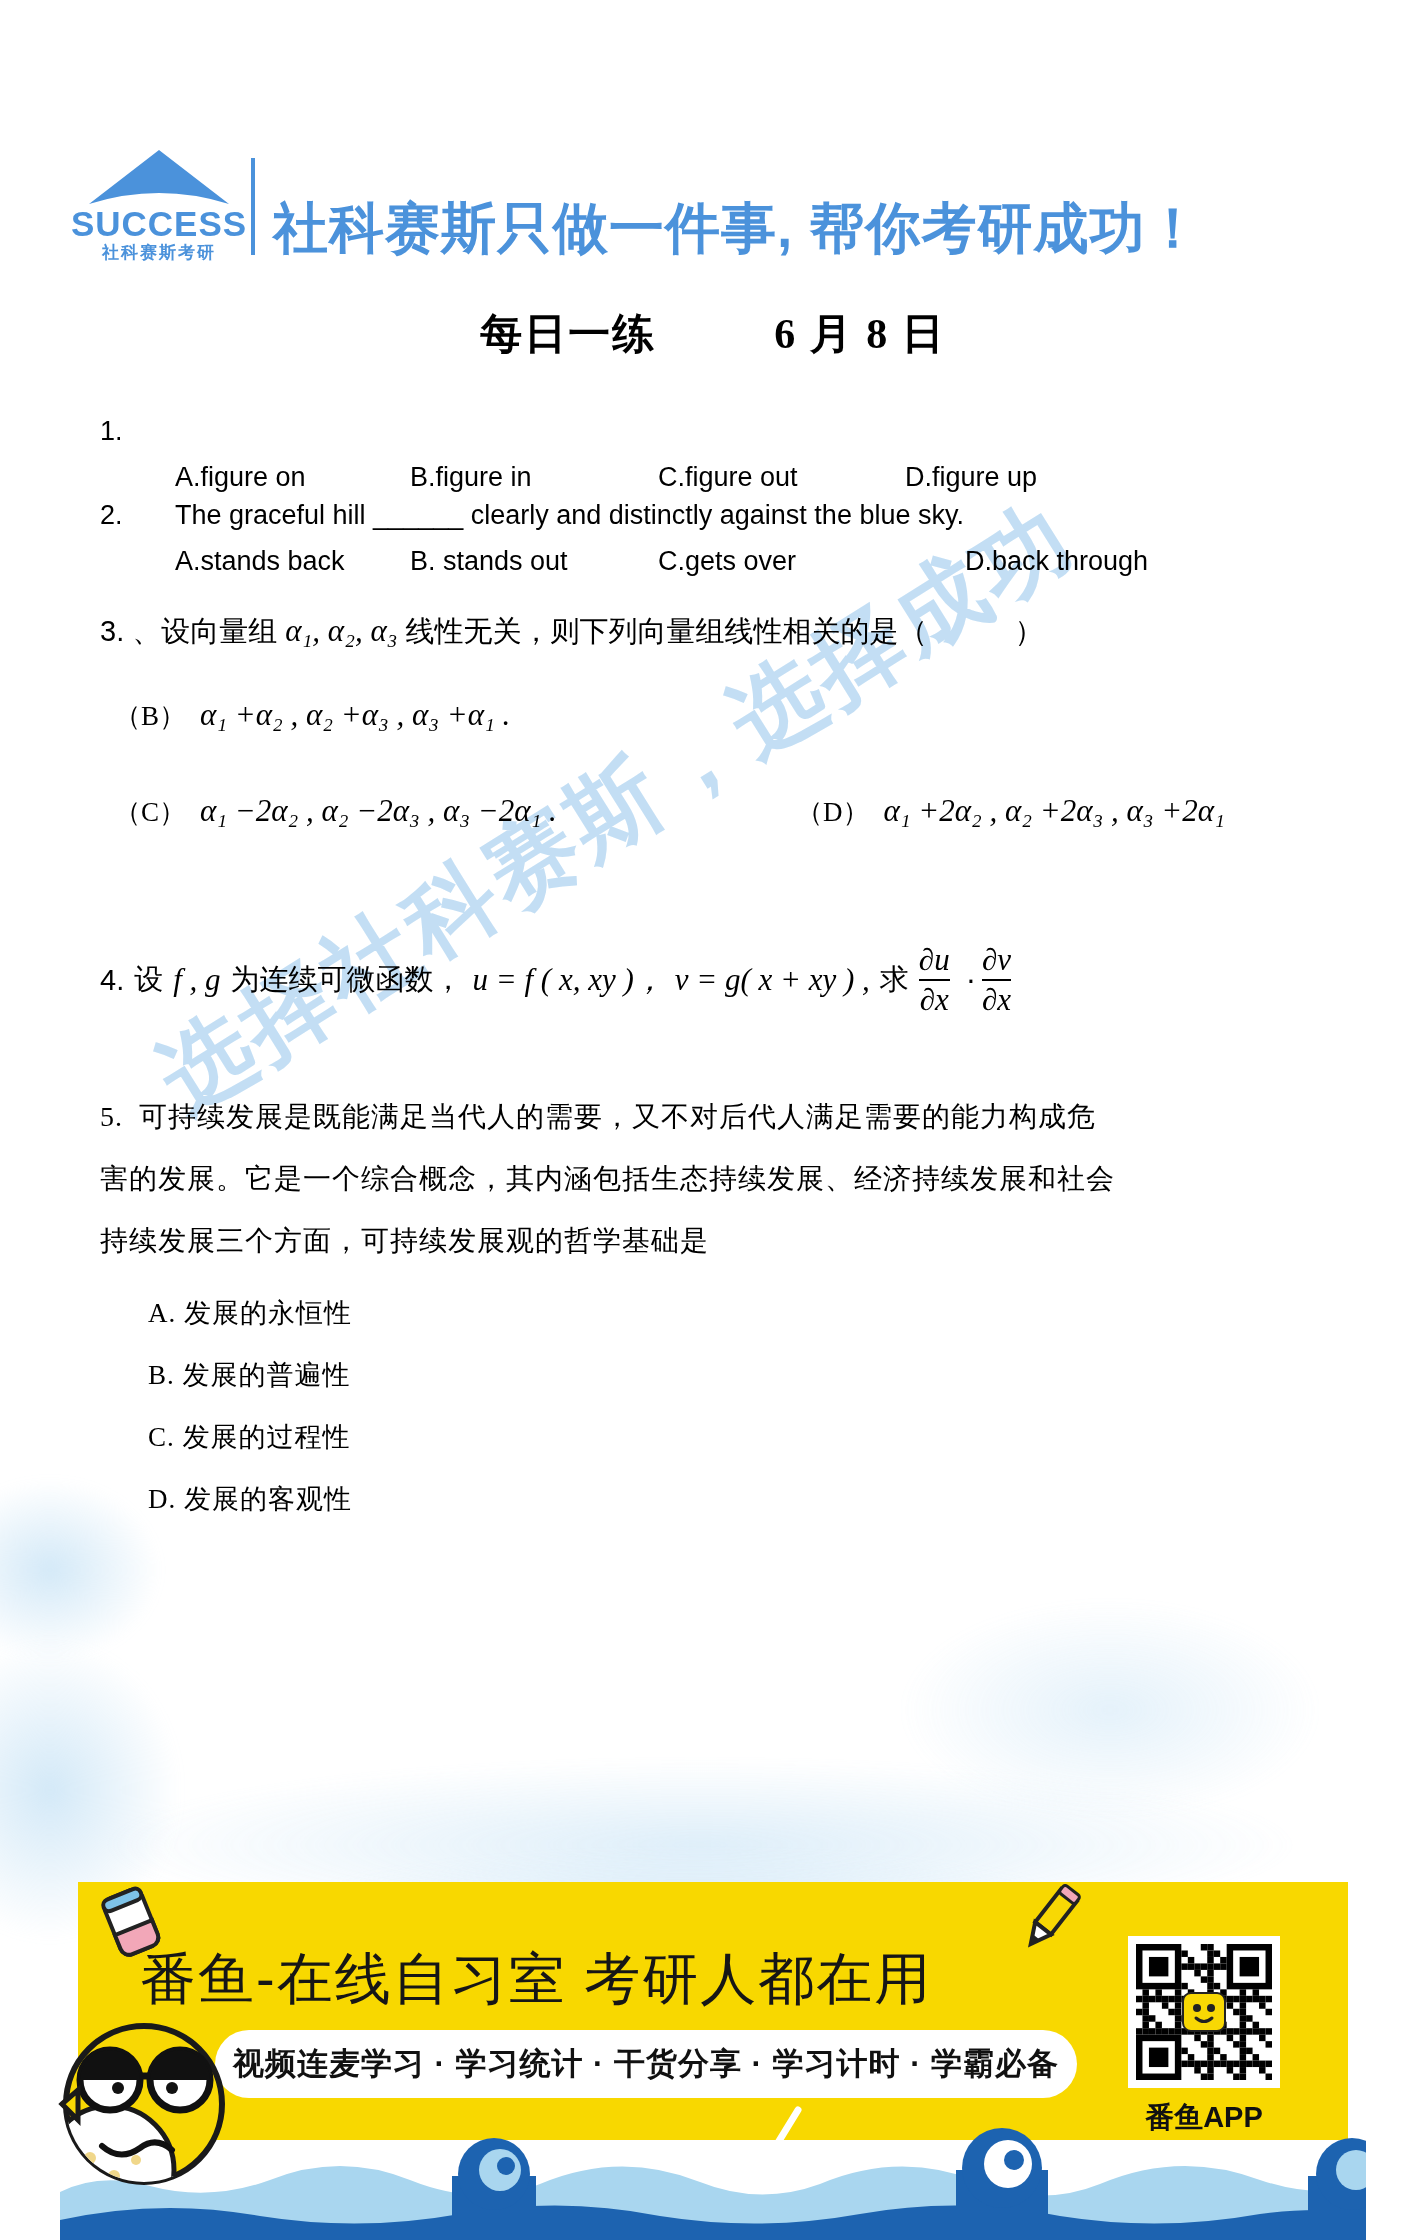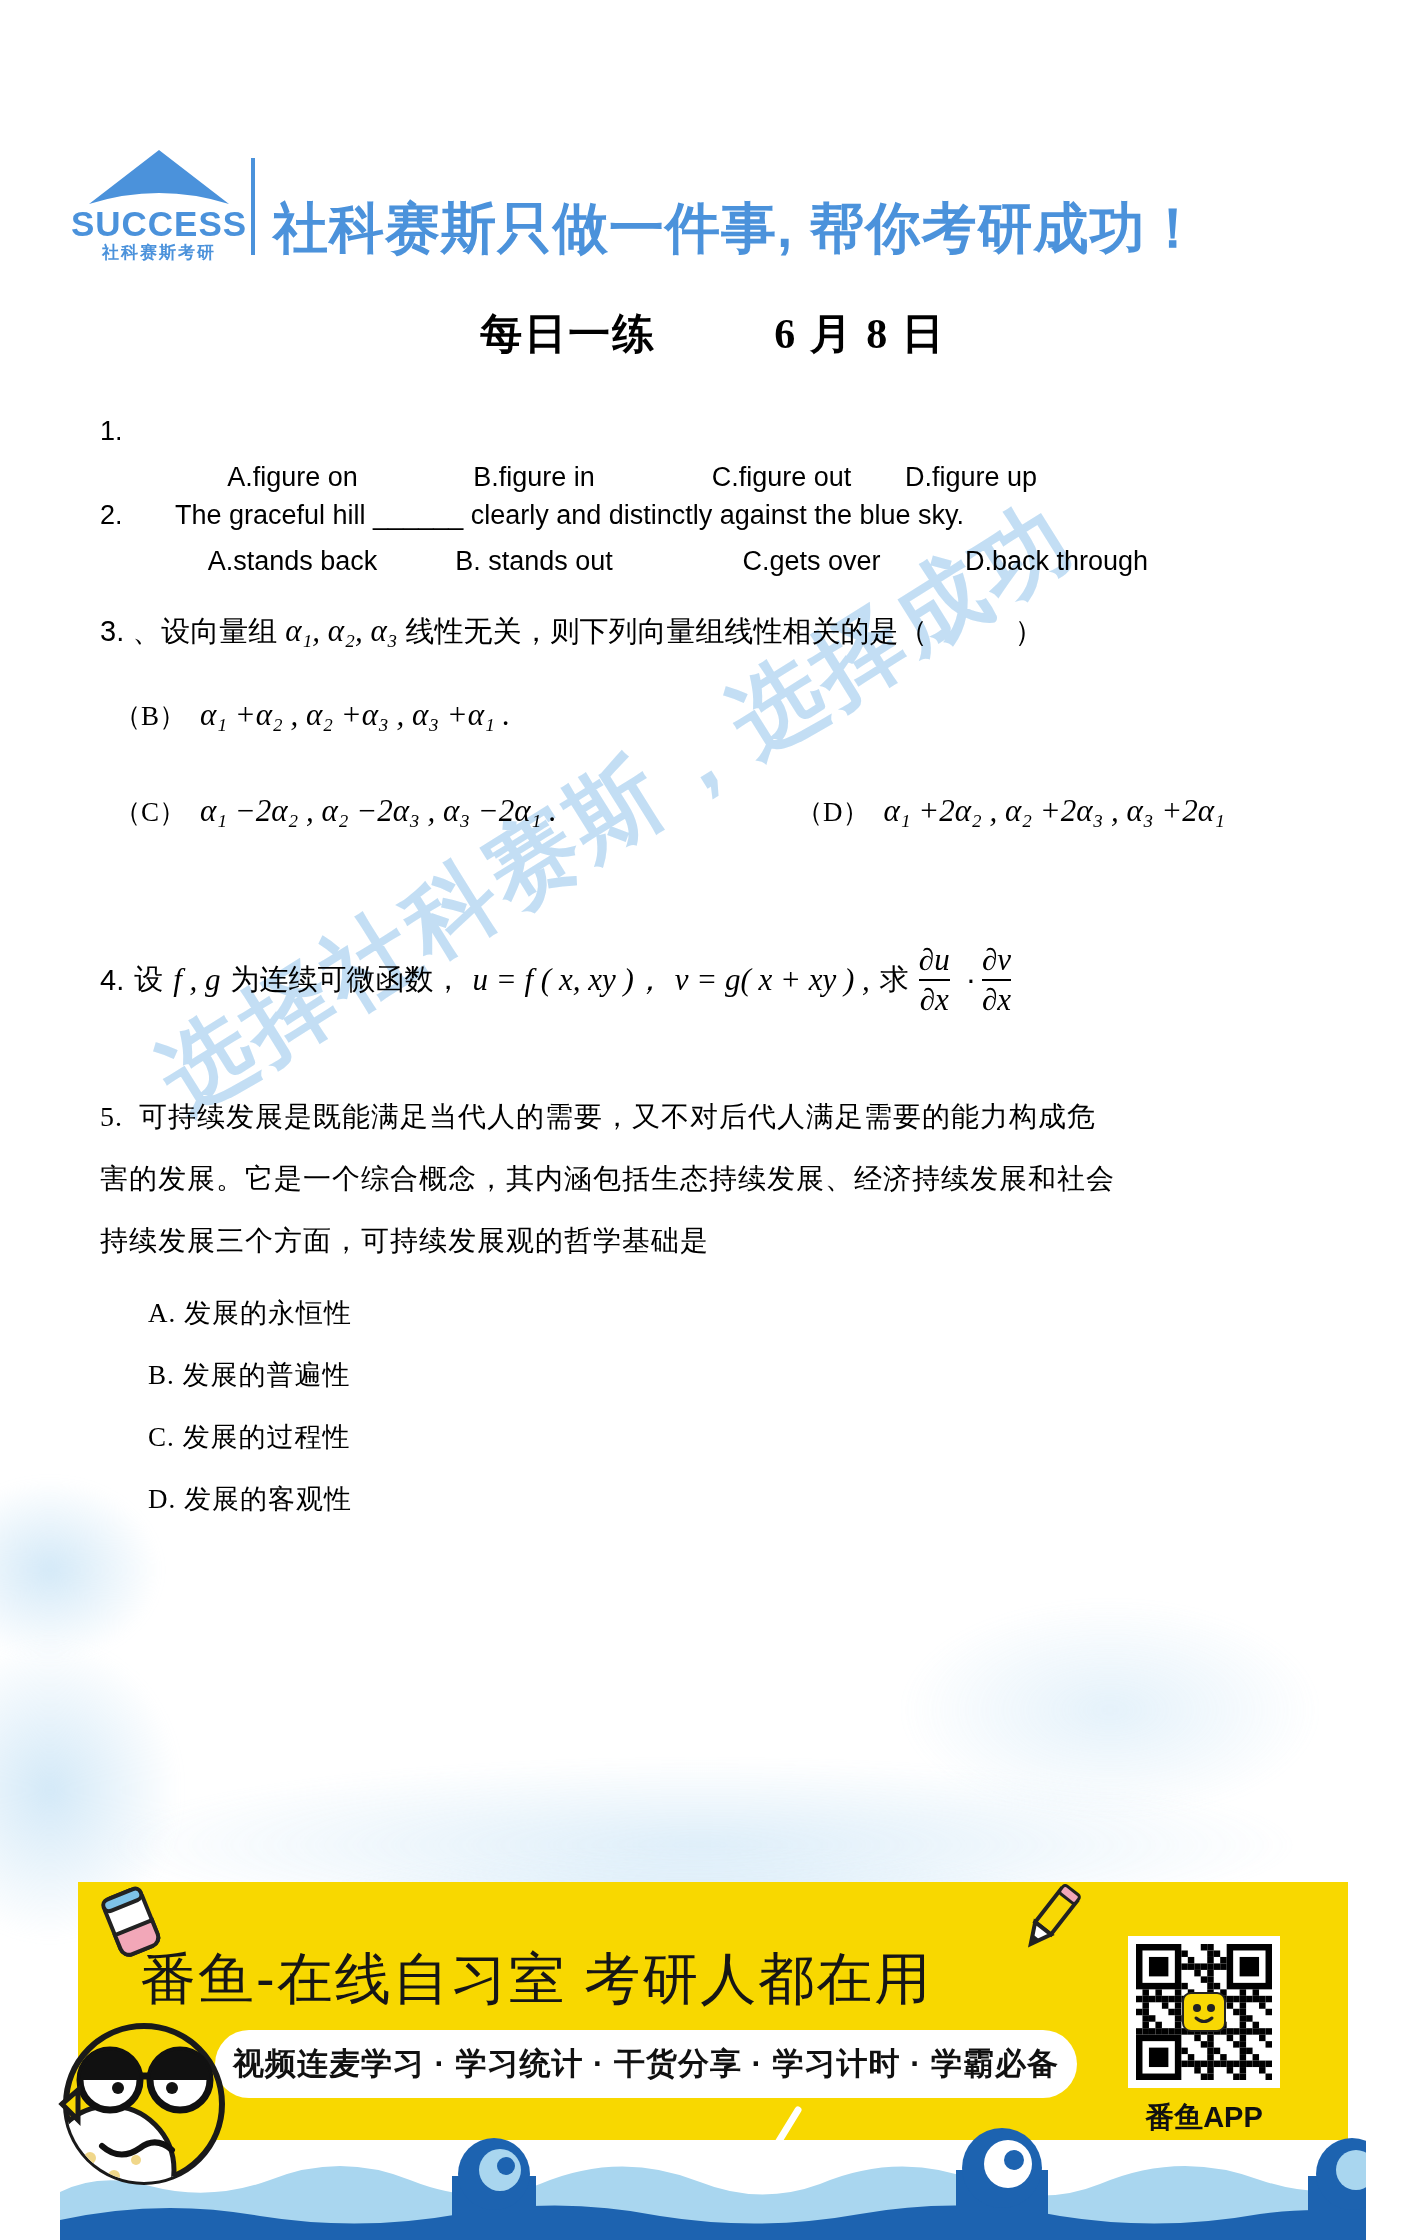--- a/index.html
+++ b/index.html
@@ -37,21 +37,21 @@
   .doc-title { position:absolute; left:0; top:306px; width:100%; text-align:center; z-index:1;
     font-family:"Liberation Serif","DejaVu Serif",serif;
     font-size:42px; font-weight:700; color:#000; letter-spacing:2px; }
   .doc-title .date { margin-left:118px; }
 
   
   .q-line { position:absolute; left:100px; z-index:1; display:flex; align-items:baseline;
     font-size:27px; color:#000; }
   .q-num { display:inline-block; width:75px; flex:0 0 75px; }
   .q-en { font-family:"Liberation Sans","DejaVu Sans",sans-serif; }
-  .opts { position:absolute; left:175px; z-index:1; display:grid; font-size:27px; color:#000;text-align:center; }
+  .opts { position:absolute; left:175px; z-index:1; display:grid; font-size:27px; color:#000; }
   .opts-q1 { grid-template-columns:235px 248px 247px auto; }
   .opts-q2 { grid-template-columns:235px 248px 307px auto; }
 
   .cjk { font-family:"Liberation Serif","DejaVu Serif",serif; }
   .mi  { font-family:"Liberation Serif","DejaVu Serif",serif; font-style:italic; }
 
   .q3-lead { position:absolute; left:100px; top:612px; z-index:1; font-size:29px; color:#000; }
   .q3-lead .mi { font-size:31px; }
   .q3-row { position:absolute; left:114px; z-index:1; display:grid; grid-template-columns:682px auto;
     font-size:27px; color:#000; }

